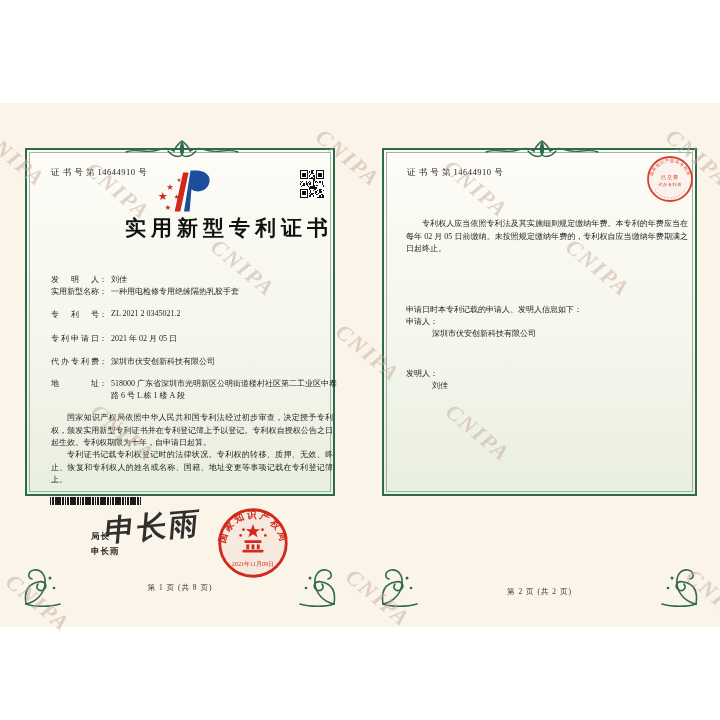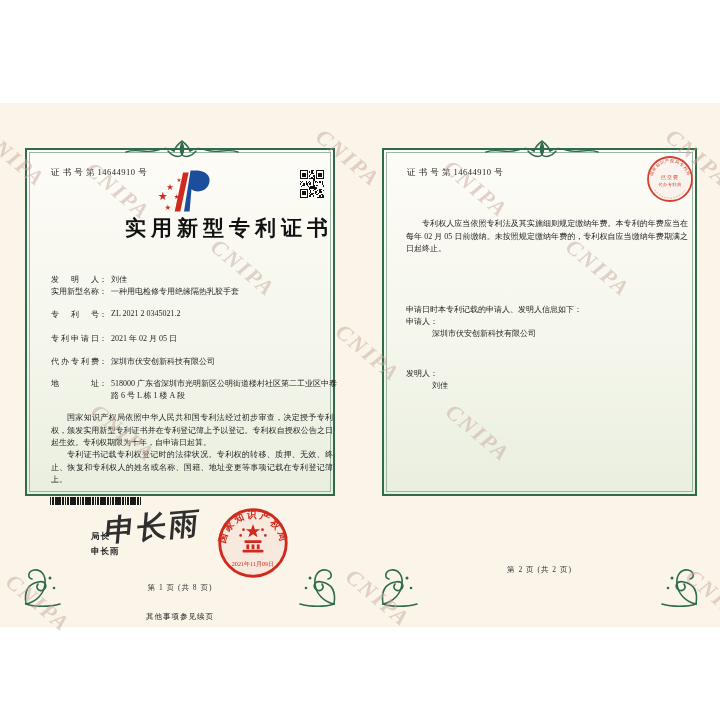--- a/index.html
+++ b/index.html
@@ -257,21 +257,20 @@
           <rect x="38.5" y="41.5" width="3" height="5"></rect>
           <rect x="44" y="41.5" width="3" height="5"></rect>
         <rect x="29" y="47" width="22" height="3" rx="1"></rect>
       </g>
       <text x="40" y="64" font-size="6.4" fill="#cf2a1d" text-anchor="middle">2021年11月09日</text>
     </svg>
 
     <div class="abs pageno" style="top:433px;">第 1 页 (共 8 页)</div>
   </div>
 
-  <div class="cont-note">其他事项参见续页</div>
 
   <div class="page page-2">
 
     <svg class="abs orn" style="left:100px;top:-13px;" width="116" height="26" viewBox="0 0 116 26">
       <g fill="none" stroke="#2e6b4e" stroke-width="1.4" stroke-linecap="round">
         <path d="M2,15 C14,11 22,17 34,13 C42,10 46,12 50,14"></path>
         <path d="M114,15 C102,11 94,17 82,13 C74,10 70,12 66,14"></path>
         <path d="M50,14 C52,8 56,6 58,4 C60,6 64,8 66,14"></path>
         <path d="M44,14 C48,19 54,21 58,18 C62,21 68,19 72,14"></path>
       </g>
@@ -313,21 +312,21 @@
     </svg>
 
     <p class="abs para" style="left:22px;top:68px;width:282px;">专利权人应当依照专利法及其实施细则规定缴纳年费。本专利的年费应当在每年 02 月 05 日前缴纳。未按照规定缴纳年费的，专利权自应当缴纳年费期满之日起终止。</p>
 
     <div class="abs p2-text" style="top:117px;">申请日时本专利记载的申请人、发明人信息如下：</div>
     <div class="abs p2-text" style="top:129px;font-family:Liberation Serif, serif;">申请人：</div>
     <div class="abs p2-text p2-indent" style="top:141px;">深圳市伏安创新科技有限公司</div>
     <div class="abs p2-text" style="top:181px;">发明人：</div>
     <div class="abs p2-text p2-indent" style="top:193px;">刘佳</div>
 
-    <div class="abs pageno" style="top:415px;">第 2 页 (共 2 页)</div>
+    <div class="abs pageno" style="top:437px;">第 2 页 (共 2 页)</div>
   </div>
 
   <div class="wm-layer" id="wm-layer">
       <div class="wm" style="left: -25px; top: 145px;">CNIPA</div>
       <div class="wm" style="left: 80px; top: 178px;">CNIPA</div>
       <div class="wm" style="left: 310px; top: 145px;">CNIPA</div>
       <div class="wm" style="left: 438px; top: 176px;">CNIPA</div>
       <div class="wm" style="left: 660px; top: 145px;">CNIPA</div>
       <div class="wm" style="left: 205px; top: 255px;">CNIPA</div>
       <div class="wm" style="left: 560px; top: 255px;">CNIPA</div>

